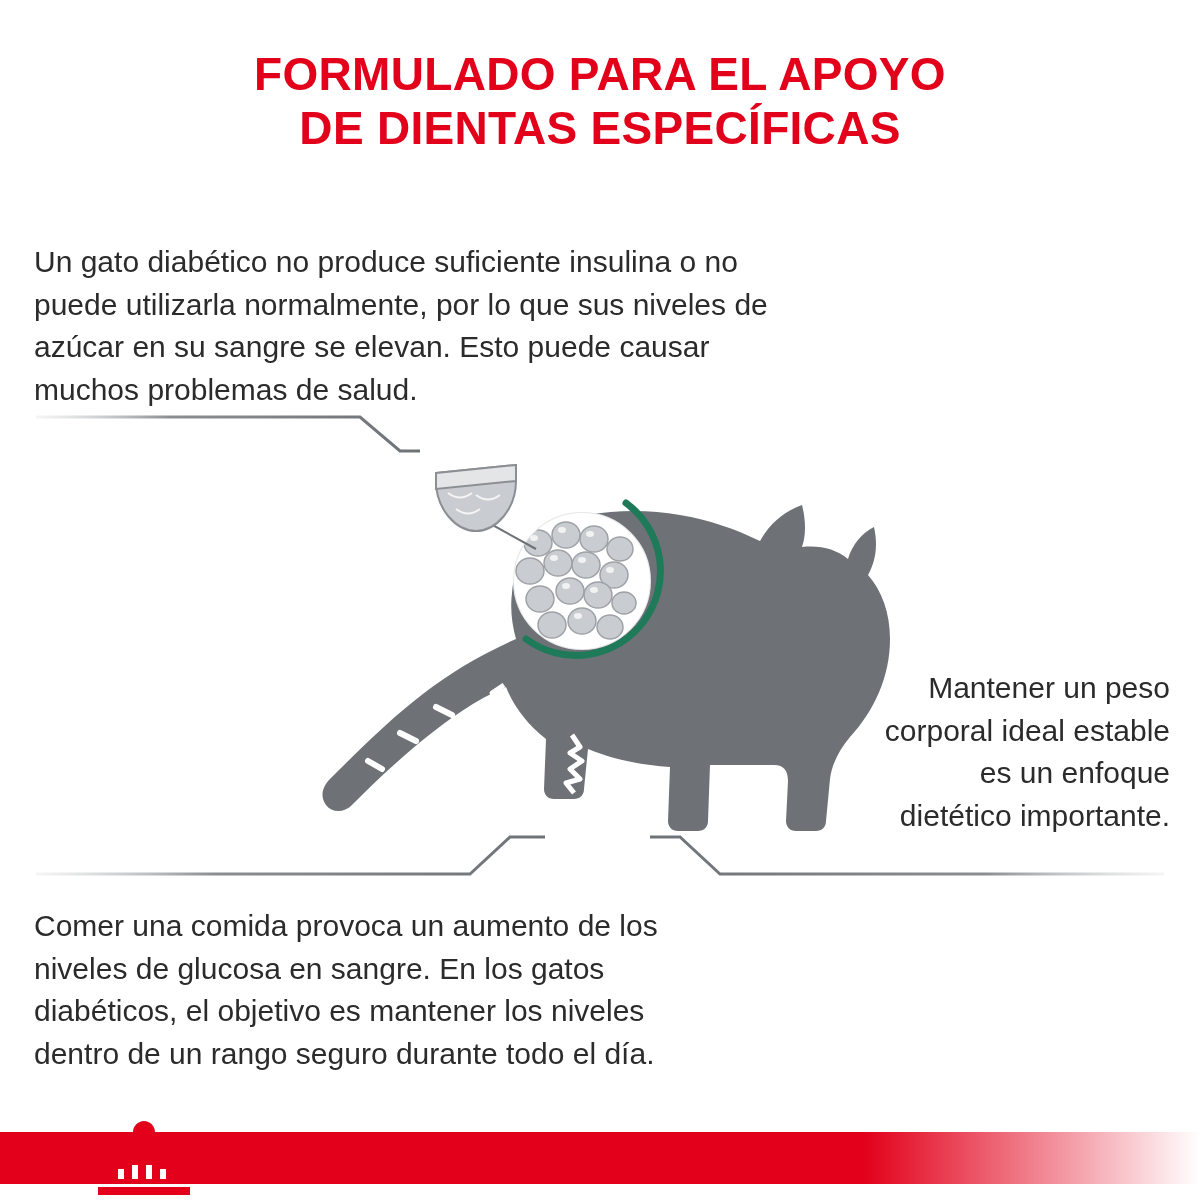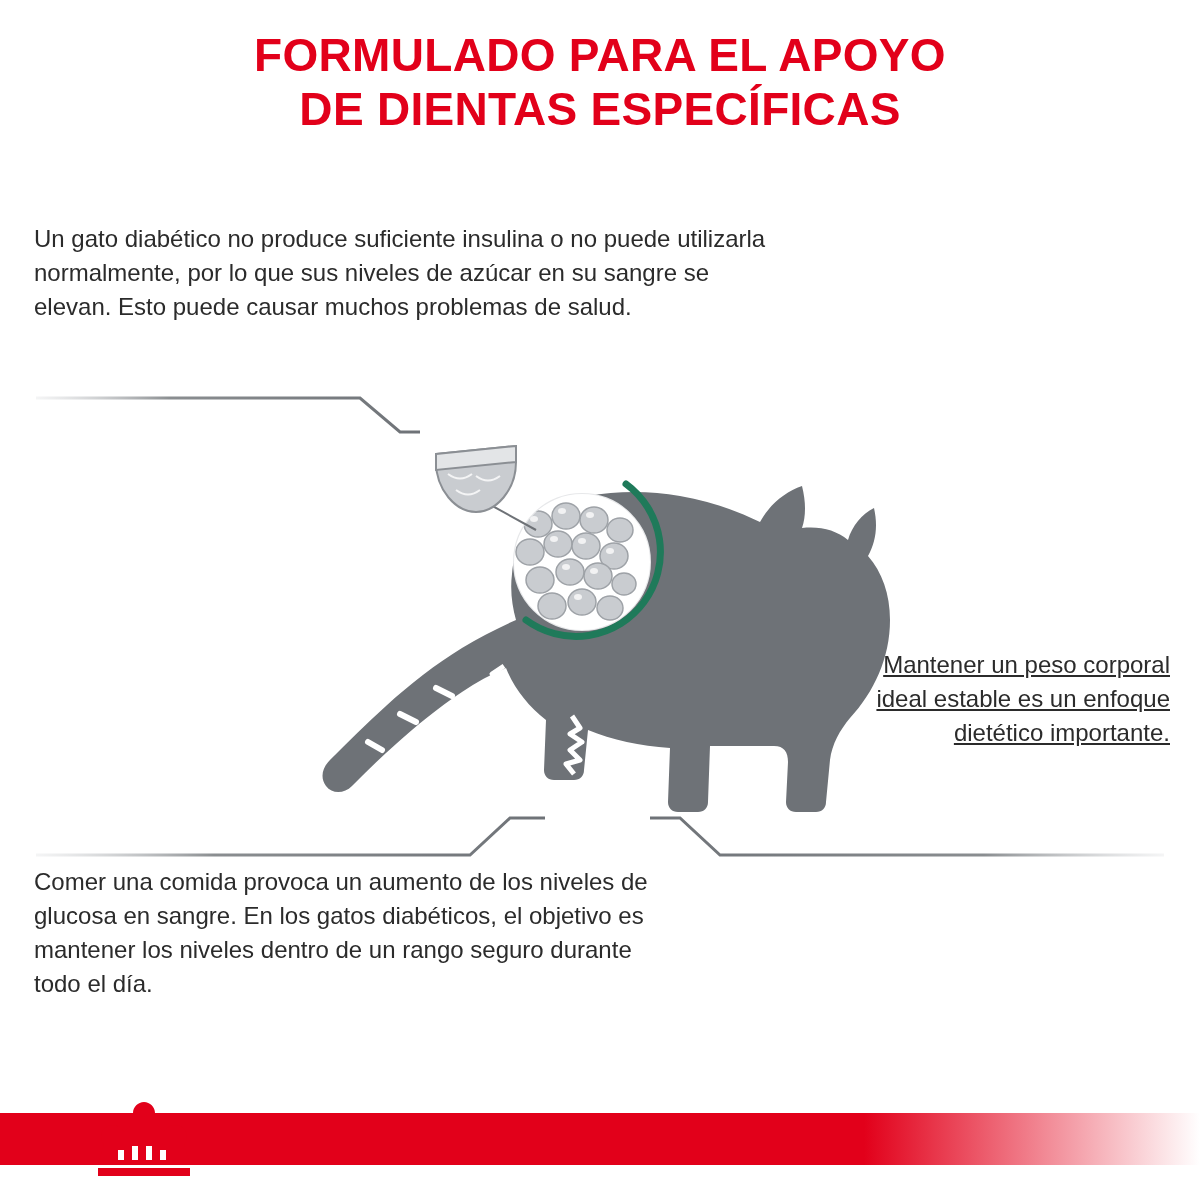--- a/index.html
+++ b/index.html
@@ -12,20 +12,21 @@
     background: #ffffff;
     font-family: "Liberation Sans", sans-serif;
     overflow: hidden;
     position: relative;
   }
 
   .page {
     position: relative;
     width: 1200px;
     height: 1036px;
+    margin-top: 19px;
   }
 
   
   .headline {
     position: absolute;
     top: 28px;
     left: 0;
     width: 1200px;
     text-align: center;
     color: #e2001a;
@@ -34,38 +35,37 @@
     line-height: 1.18;
     letter-spacing: 0.3px;
     text-transform: uppercase;
   }
   .headline .l2 { display: block; text-align: center; }
 
   
   .para {
     position: absolute;
     color: #2b2b2b;
-    font-size: 24px;
+    font-size: 30px;
     line-height: 1.42;
     font-weight: 400;
   }
   .para-top {
     top: 222px;
     left: 34px;
     width: 740px;
   }
   .para-right {
     top: 648px;
     right: 30px;
     width: 300px;
     text-align: right;
-    text-decoration: underline;
   }
   .para-bottom {
-    top: 865px;
+    top: 886px;
     left: 34px;
     width: 640px;
   }
 
   
   .connector {
     position: absolute;
     left: 0;
     top: 0;
     width: 1200px;

